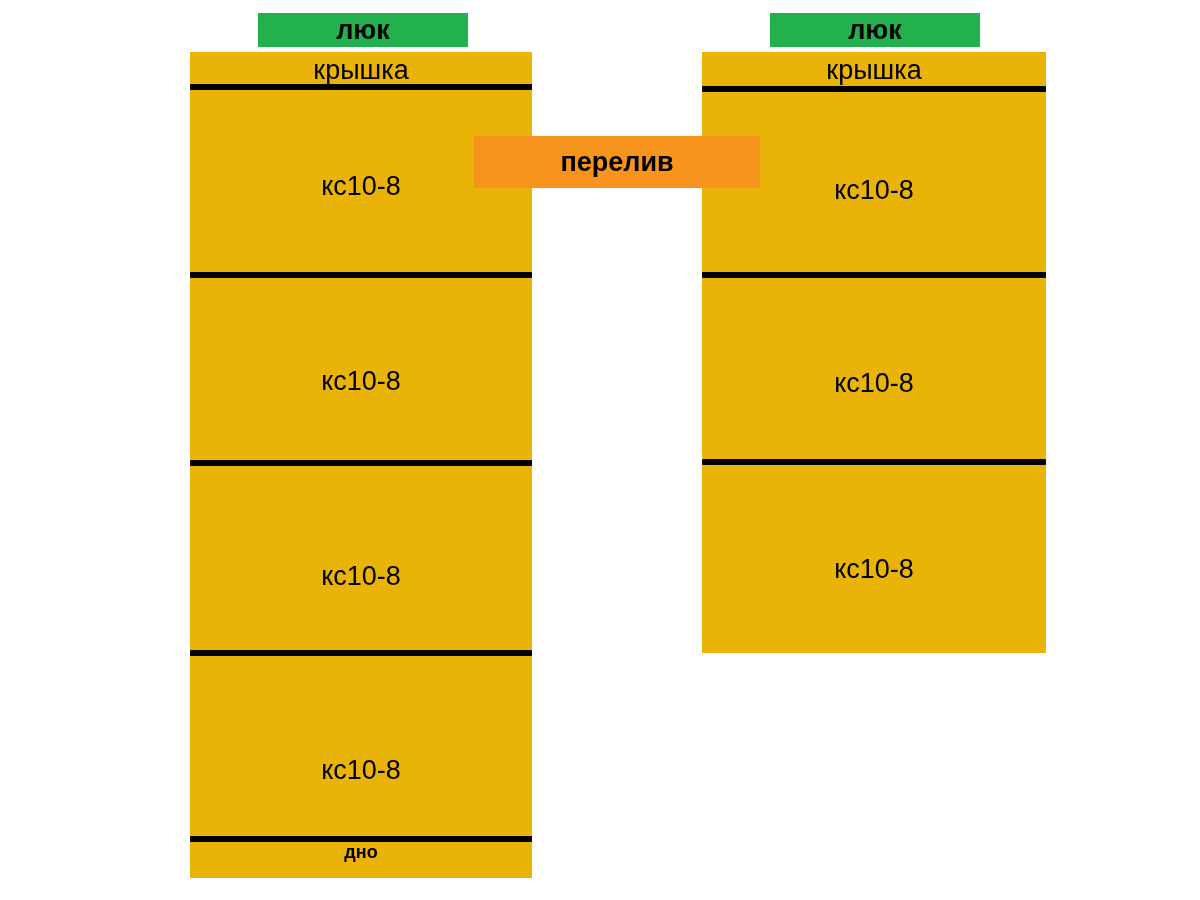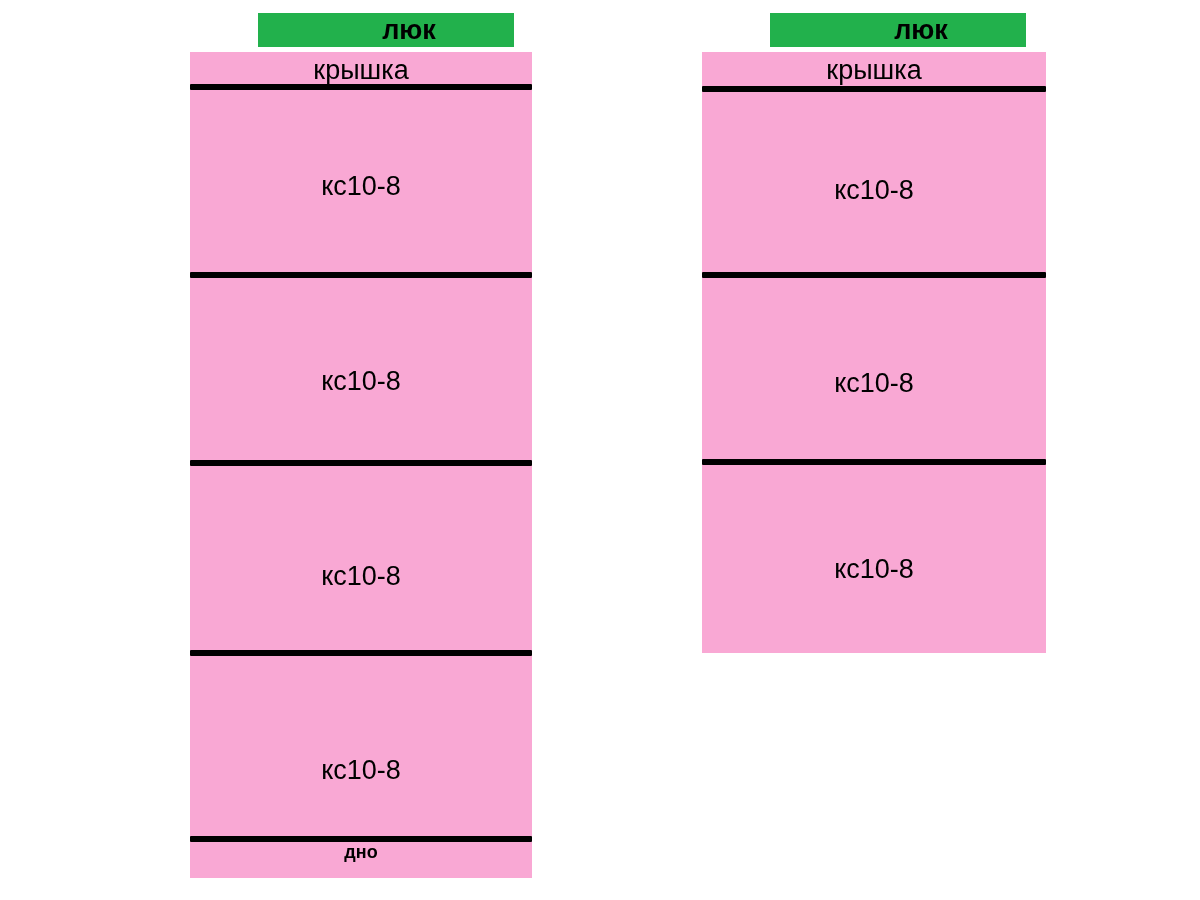--- a/index.html
+++ b/index.html
@@ -15,21 +15,21 @@
     position: relative;
     width: 1200px;
     height: 900px;
     background: #ffffff;
     overflow: hidden;
   }
 
   
   .tank {
     position: absolute;
-    background: #f9a8d4;
+    background: #eab308;
     box-sizing: border-box;
   }
   .ring-label {
     position: absolute;
     width: 100%;
     text-align: center;
     color: #000000;
     font-size: 27px;
     font-weight: 400;
     letter-spacing: 0px;
@@ -45,21 +45,20 @@
   }
   .hatch {
     position: absolute;
     background: #22b14c;
     color: #000000;
     font-size: 27px;
     font-weight: bold;
     text-align: center;
     line-height: 34px;
     white-space: nowrap;
-    padding-left: 46px;
   }
   .pipe {
     position: absolute;
     background: #f7941e;
     color: #000000;
     font-size: 27px;
     font-weight: bold;
     text-align: center;
     white-space: nowrap;
     display: flex;
@@ -134,14 +133,17 @@
     <div class="divider" style="left:0px; top:407px; width:344px;"></div>
 
     <div class="ring-label" style="top:469px;">кс10-8</div>
   </div>
 
   <div class="hatch" style="left:770px; top:13px; width:210px; height:34px;">
     <span>люк</span>
   </div>
 
 
+  <div class="pipe" style="left:474px; top:136px; width:286px; height:52px;">
+    <span>перелив</span>
+  </div>
 
 </div>
 
 </body></html>

